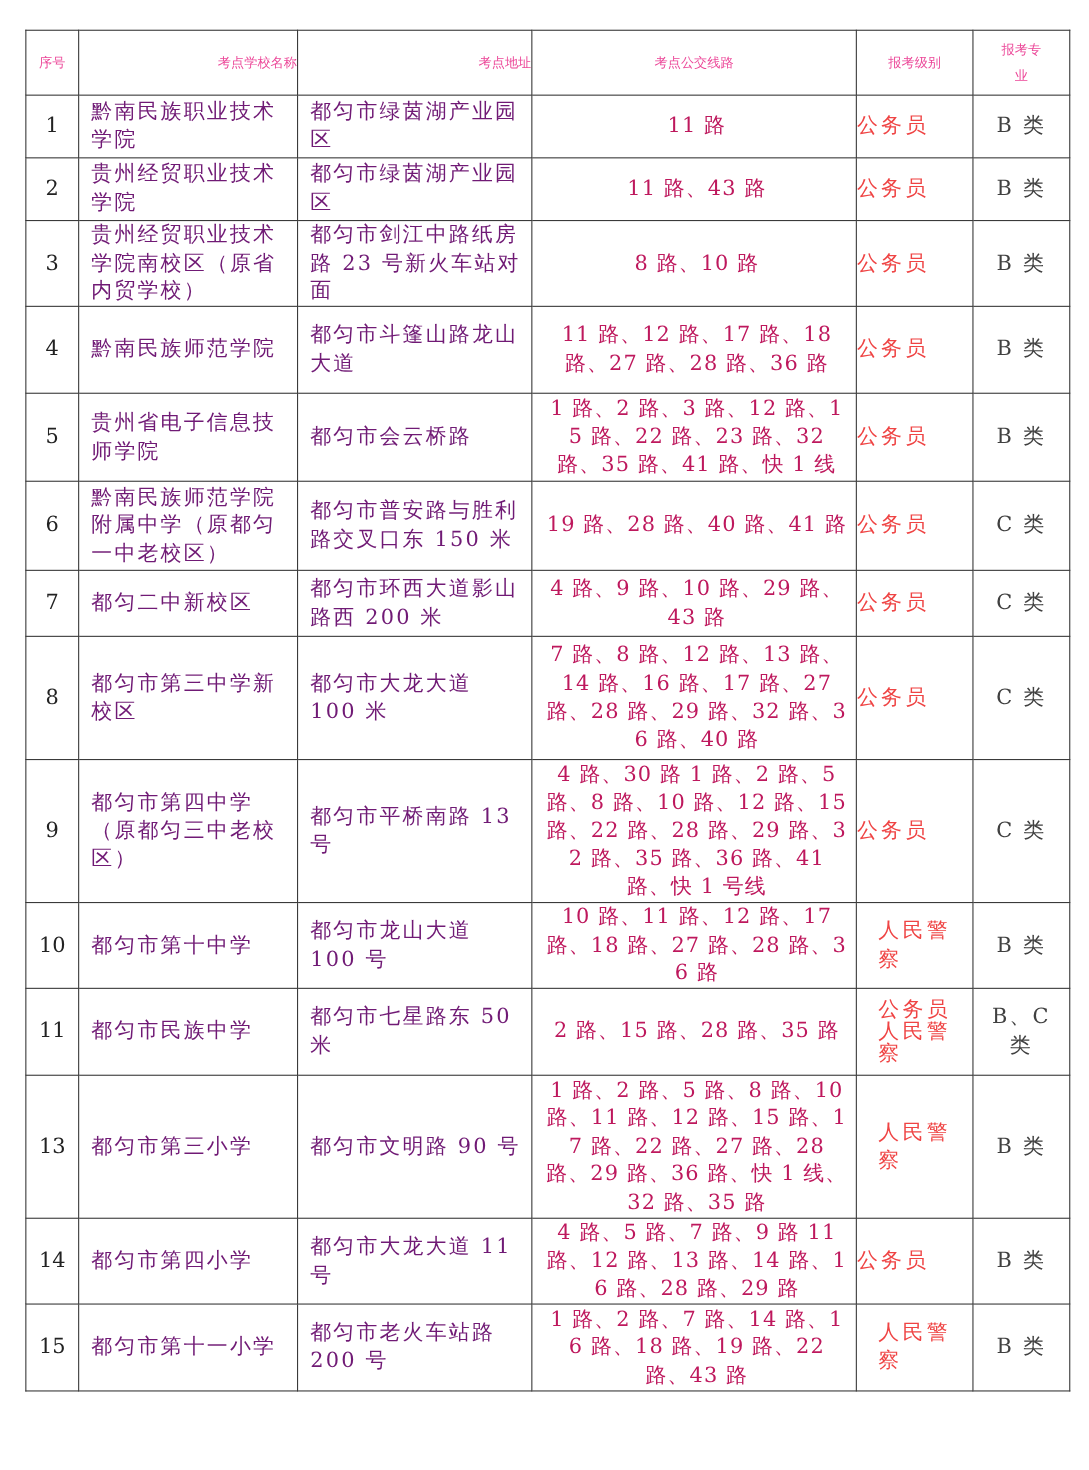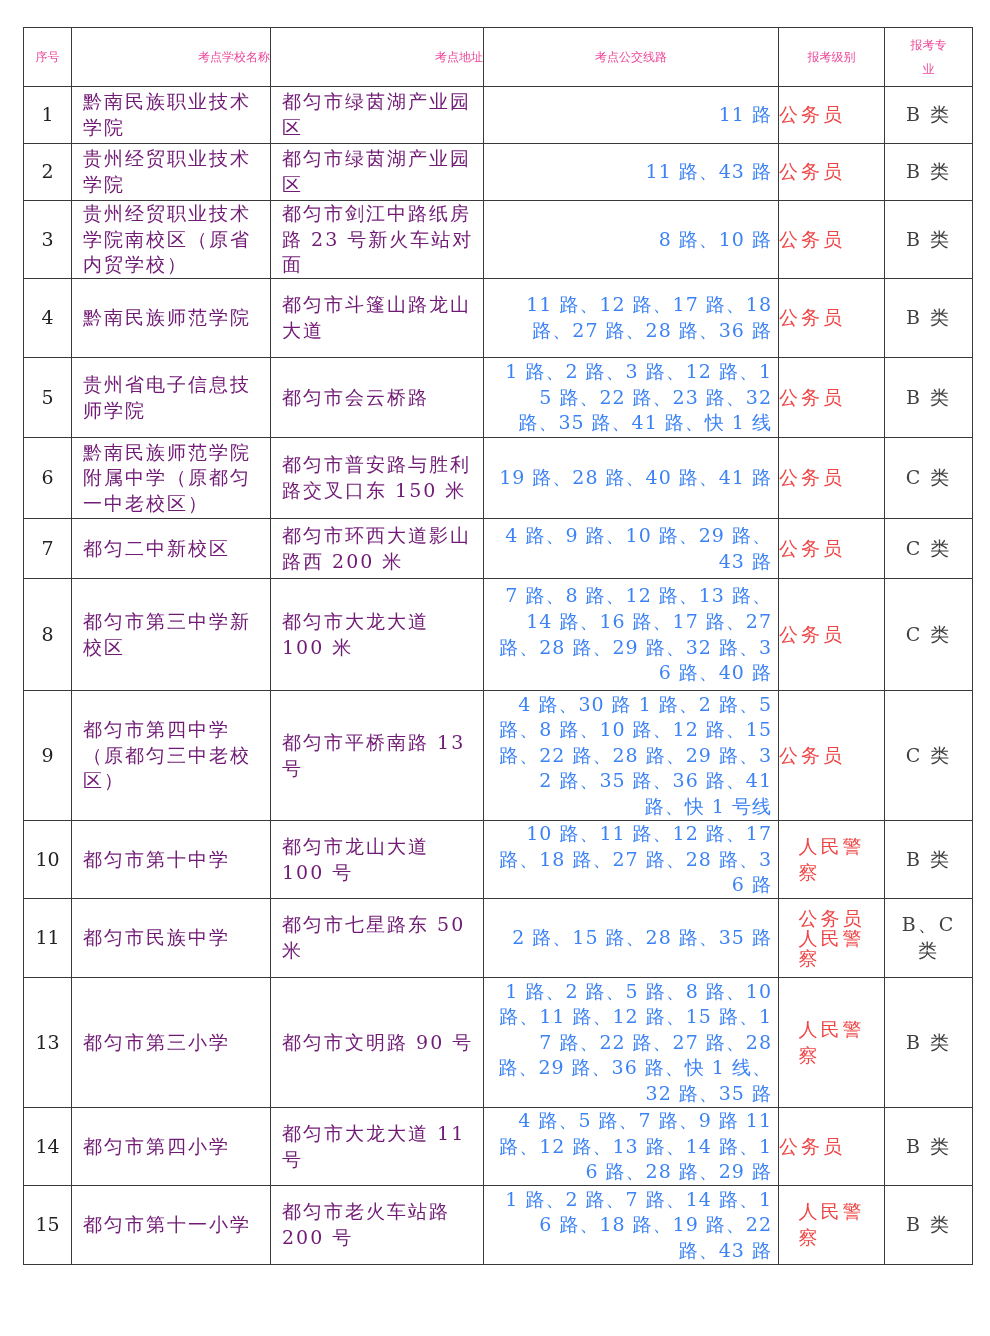--- a/index.html
+++ b/index.html
@@ -4,21 +4,21 @@
 <style>
   html, body { margin: 0; padding: 0; background: #ffffff; }
   body { width: 990px; height: 1336px; position: relative; overflow: hidden;
          font-family: "DejaVu Serif", "Liberation Serif", serif; color: #2a2a2a; }
   table.exam { position: absolute; left: 23px; top: 27px; border-collapse: collapse; table-layout: fixed; width: 949px; }
   table.exam td, table.exam th { border: 1.5px solid #3a3a3a; padding: 0; vertical-align: middle; overflow: hidden; }
   th { font-family: "DejaVu Sans", "Liberation Sans", sans-serif; font-weight: normal; font-size: 12px; color: #ec4899; line-height: 24px; }
   td { font-size: 19px; line-height: 25.6px; letter-spacing: 2px; }
   .c-no { text-align: center; letter-spacing: 0; font-size: 19px; color: #222; }
   .c-name, .c-addr { text-align: left; padding-left: 11px !important; padding-right: 6px !important; color: #701a75; }
-  .c-routes { text-align: right; padding-left: 11px !important; padding-right: 6px !important; color: #3b82f6; letter-spacing: 1px; word-break: break-all; }
+  .c-routes { text-align: center; padding-left: 11px !important; padding-right: 6px !important; color: #be185d; letter-spacing: 1px; word-break: break-all; }
   .c-level { text-align: left; color: #ef4444; letter-spacing: 3px; }
   .c-cat { text-align: center; color: #404040; letter-spacing: 2px; }
   th.h-name, th.h-addr { text-align: right; padding-left: 12px; }
   th.h-routes, th.h-no, th.h-level, th.h-cat { text-align: center; }
   .wrap { display: block; }
 </style>
 </head>
 <body>
 
 <table class="exam">

